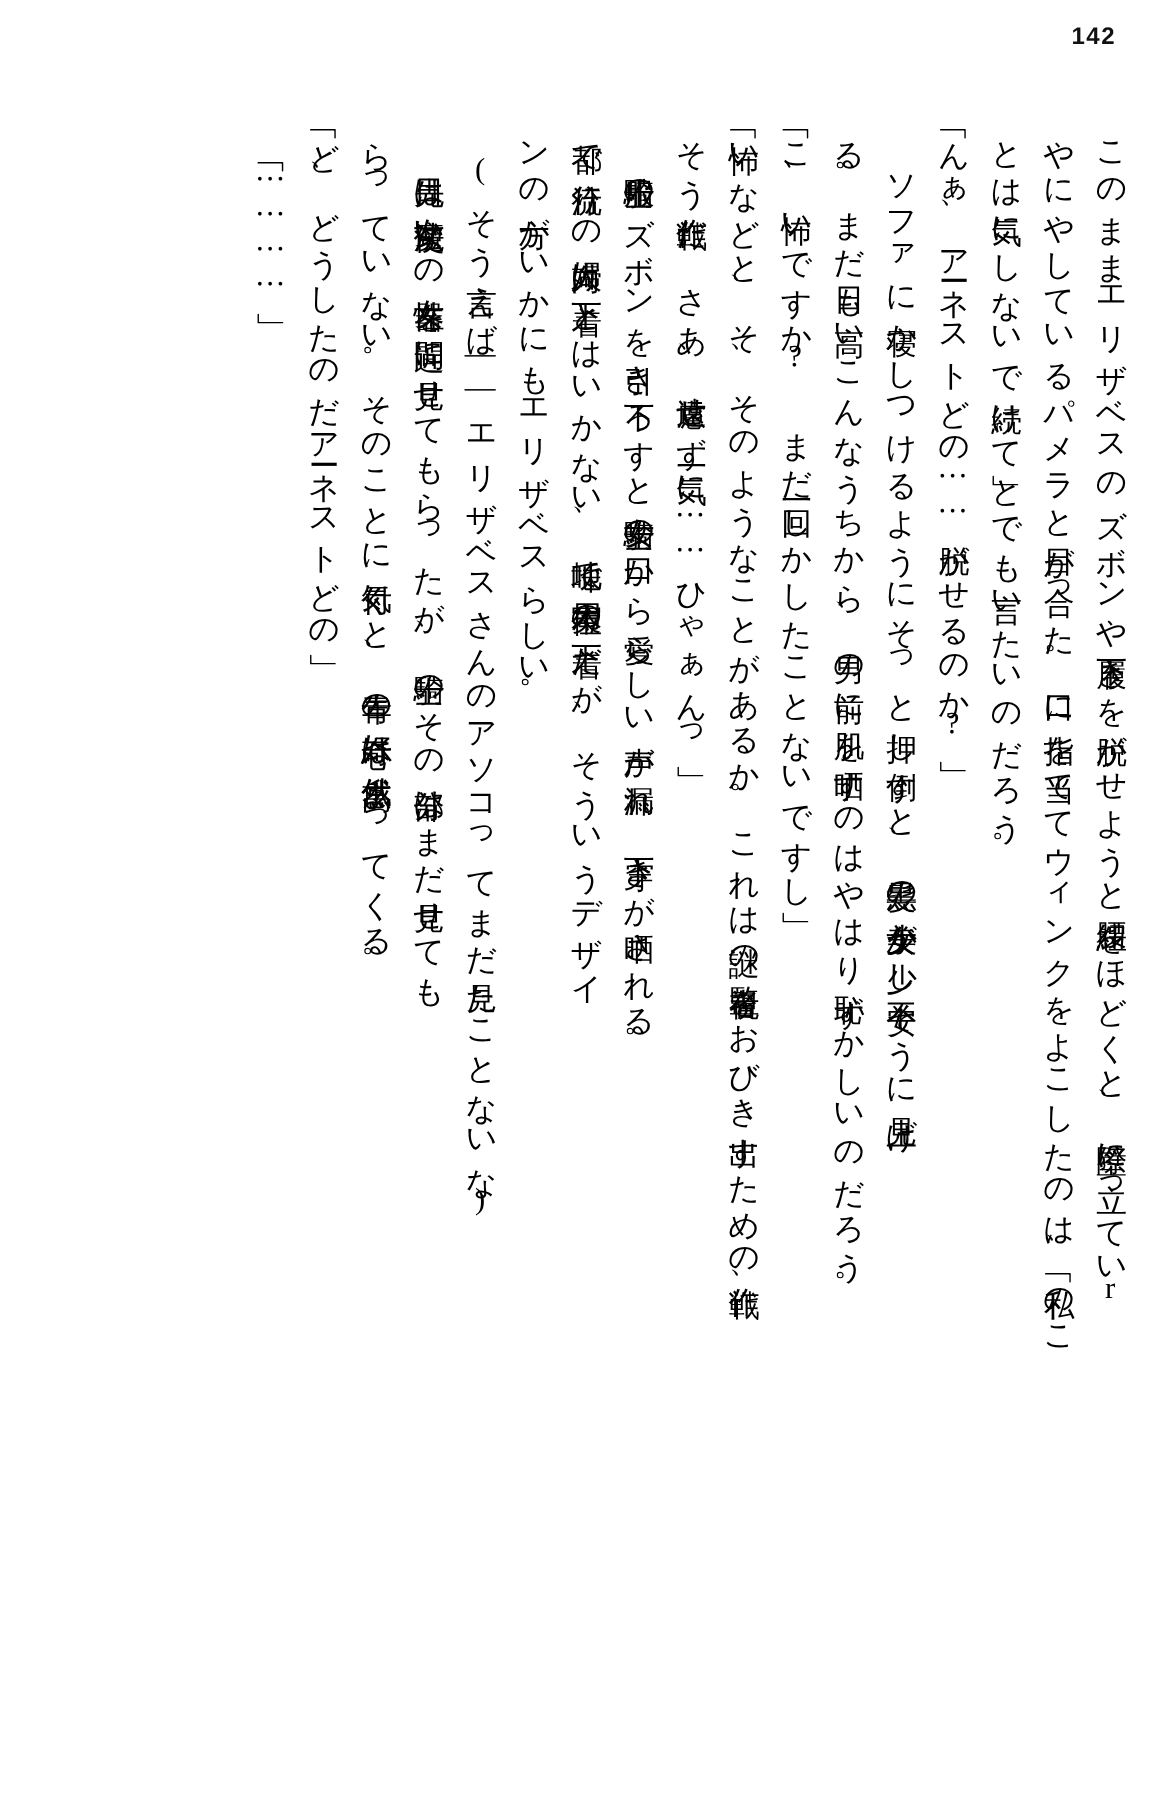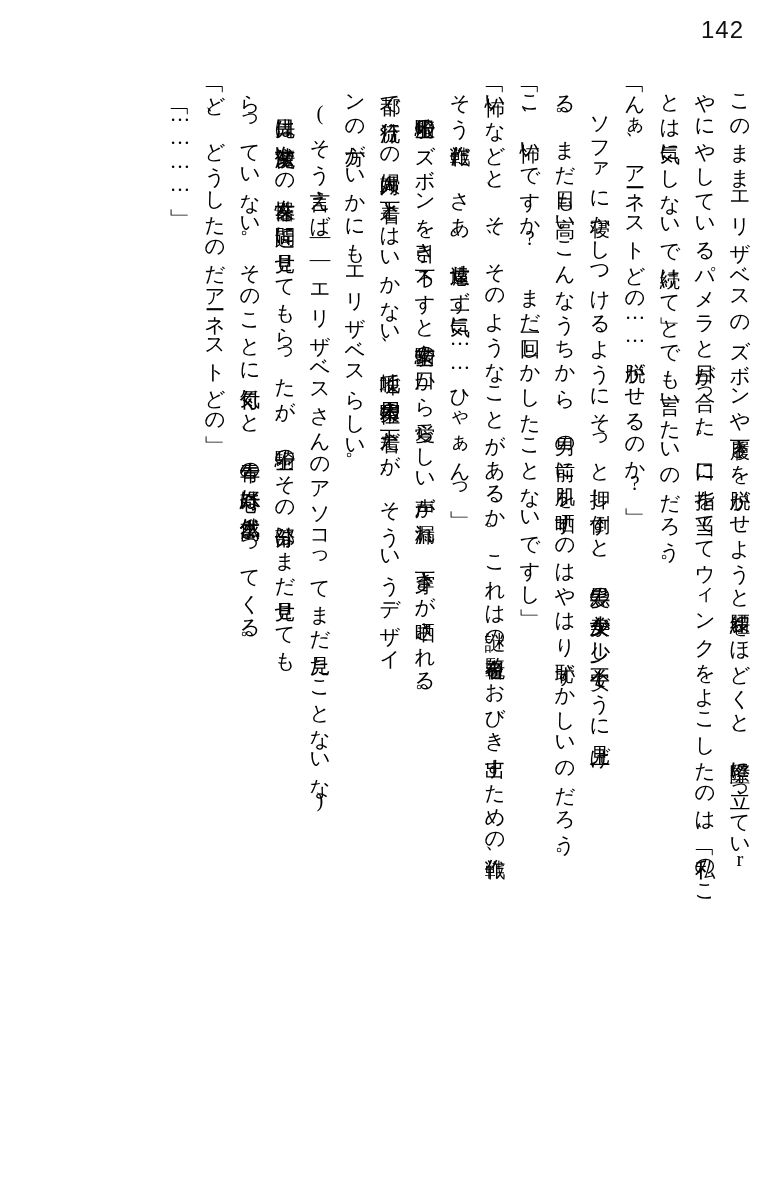--- a/index.html
+++ b/index.html
@@ -13,22 +13,22 @@
     height: 1200px;
     background: #ffffff;
     overflow: hidden;
     font-family: "Liberation Serif", "DejaVu Serif", serif;
     color: #000000;
   }
   .page-number {
     position: absolute;
     top: 16px;
     right: 36px;
-    font-size: 24px;
-    font-weight: normal;
+    font-size: 16px;
+    font-weight: bold;
     letter-spacing: 1px;
     font-family: "Liberation Sans", sans-serif;
     color: #111;
   }
   .body-text {
     position: absolute;
     top: 80px;
     right: 30px;
     left: 30px;
     bottom: 40px;

